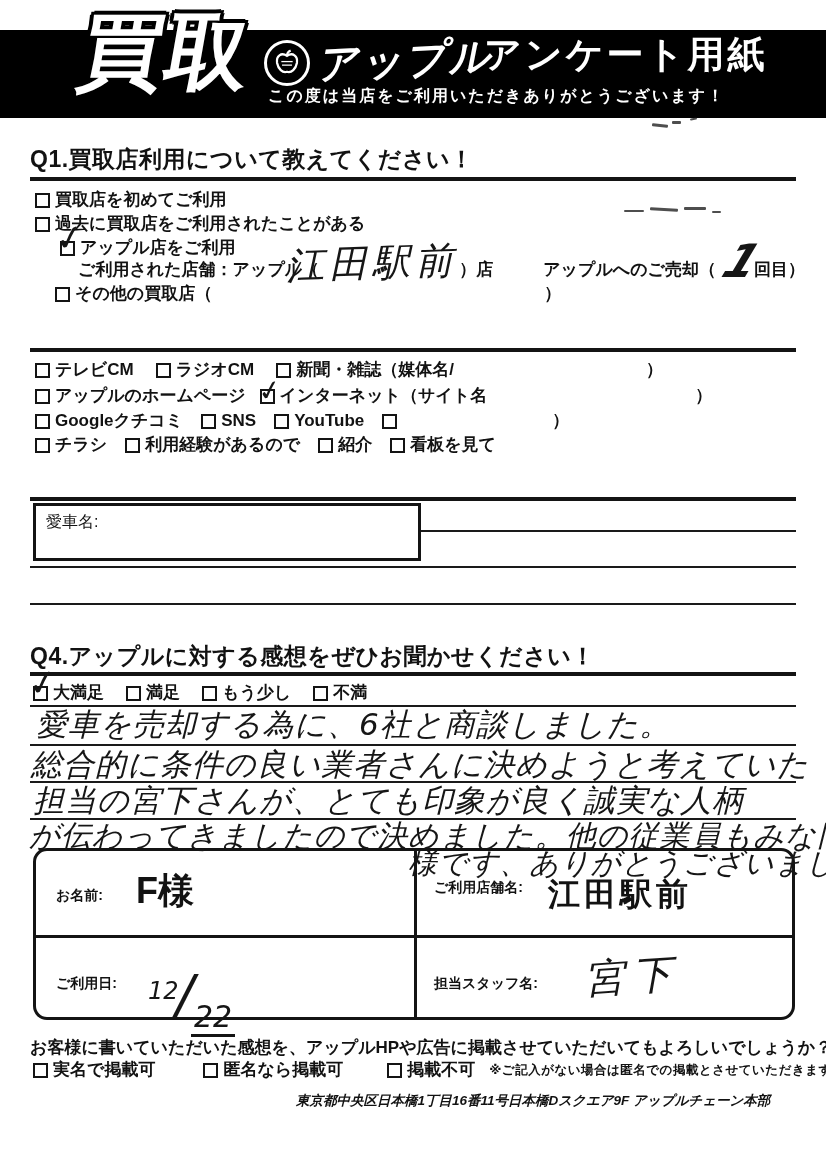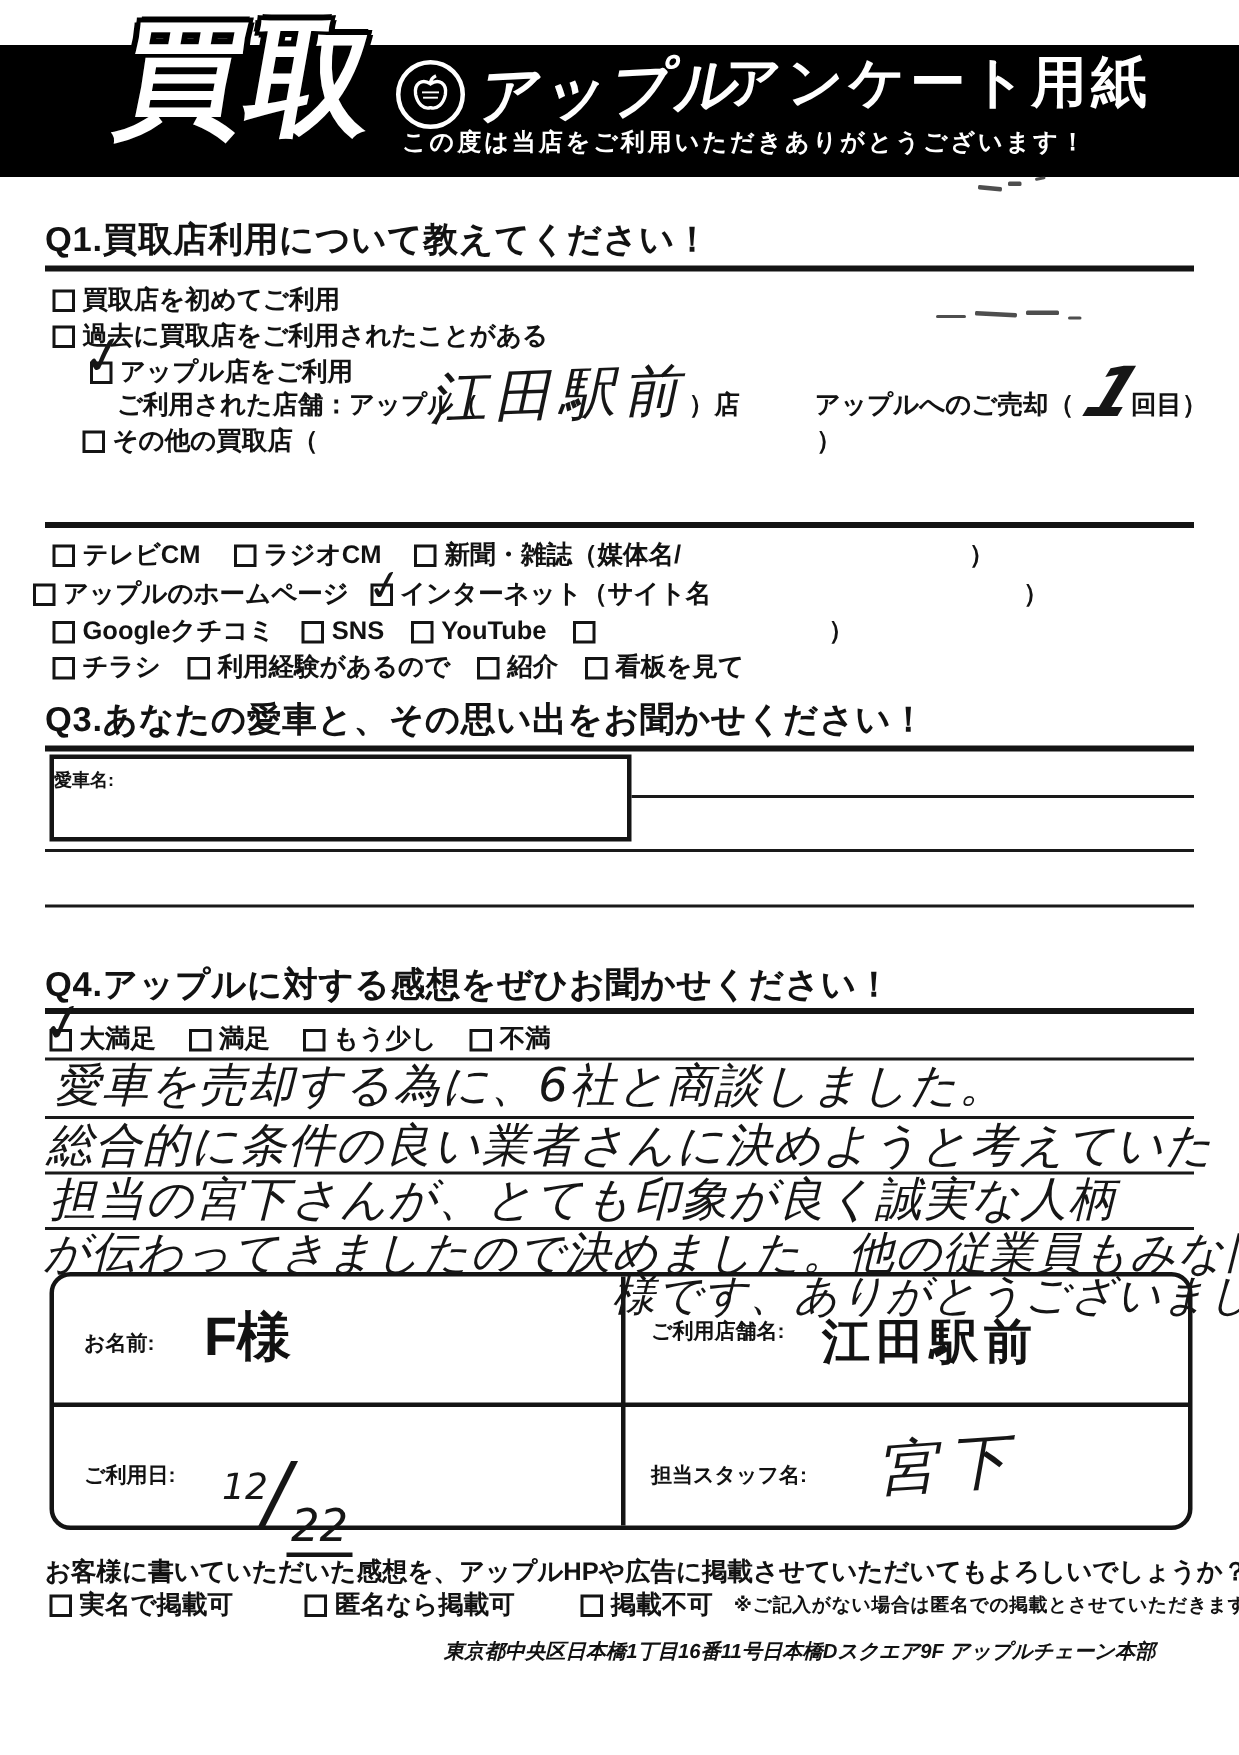--- a/index.html
+++ b/index.html
@@ -42,21 +42,21 @@
   .tick-lg { font-size:35px; top:-22px; left:-7px; }
   
   .hand { font-family:"DejaVu Sans",sans-serif; font-style:italic; font-weight:500; color:#161616; }
   .hand-big { position:absolute; font-size:38px; letter-spacing:5px; transform:rotate(-2deg);
     white-space:nowrap; z-index:3; }
   .hand-one { position:absolute; font-size:46px; font-weight:600; transform:skewX(-22deg); z-index:3; }
   .hand-line { position:absolute; font-size:31px; letter-spacing:1px; white-space:nowrap;
     line-height:1.15; z-index:6; }
   
   .car-box { position:absolute; left:33px; top:503px; width:388px; height:58px; border:3px solid #141414; }
-  .car-label { position:absolute; left:0; top:6px; font-size:12px; font-weight:700; }
+  .car-label { position:absolute; left:10px; top:6px; font-size:16px; font-weight:400; }
   
   .info-table { position:absolute; left:33px; top:848px; width:762px; height:172px;
     border:3px solid #141414; border-radius:14px; z-index:2; }
   .vdiv { position:absolute; left:378px; top:0; width:3px; height:100%; background:#141414; }
   .hdiv { position:absolute; left:0; top:84px; width:100%; height:3px; background:#141414; }
   .tlabel { position:absolute; font-size:14px; font-weight:800; white-space:nowrap; }
   .tvalue { position:absolute; font-weight:900; white-space:nowrap; }
   .date-hand { position:absolute; left:112px; top:110px; white-space:nowrap; }
   .dnum { display:inline-block; font-size:24px; transform:translateY(-12px); }
   .dslash { display:inline-block; font-size:54px; font-weight:300; margin:0 -8px; transform:translateY(2px); }
@@ -138,21 +138,21 @@
     <span>テレビCM</span>
     <span class="g" style="width:22px"></span>
     <span class="cb"></span>
     <span>ラジオCM</span>
     <span class="g" style="width:22px"></span>
     <span class="cb"></span>
     <span>新聞・雑誌（媒体名/</span>
     <span class="g" style="width:192px"></span>
     <span>）</span>
   </div>
-  <div class="row" style="left:22px;top:386px">
+  <div class="row" style="left:35px;top:386px">
     <span class="cb"></span>
     <span>アップルのホームページ</span>
     <span class="g" style="width:14px"></span>
     <span class="cb">
       <span class="tick hand">✓</span>
     </span>
     <span>インターネット（サイト名</span>
     <span class="g" style="width:208px"></span>
     <span>）</span>
   </div>
@@ -177,21 +177,20 @@
     <span class="cb"></span>
     <span>利用経験があるので</span>
     <span class="g" style="width:18px"></span>
     <span class="cb"></span>
     <span>紹介</span>
     <span class="g" style="width:18px"></span>
     <span class="cb"></span>
     <span>看板を見て</span>
   </div>
 
-  <div class="qtitle" style="left:30px;top:464px">Q3.あなたの愛車と、その思い出をお聞かせください！</div>
   <div class="rule-thick" style="left:30px;top:497px;width:766px"></div>
   <div class="car-box">
     <span class="car-label">愛車名:</span>
   </div>
   <div class="rule" style="left:421px;top:530px;width:375px"></div>
   <div class="rule" style="left:30px;top:566px;width:766px"></div>
   <div class="rule" style="left:30px;top:603px;width:766px"></div>
 
   <div class="qtitle" style="left:30px;top:641px">Q4.アップルに対する感想をぜひお聞かせください！</div>
   <div class="rule-thick" style="left:30px;top:672px;width:766px"></div>

